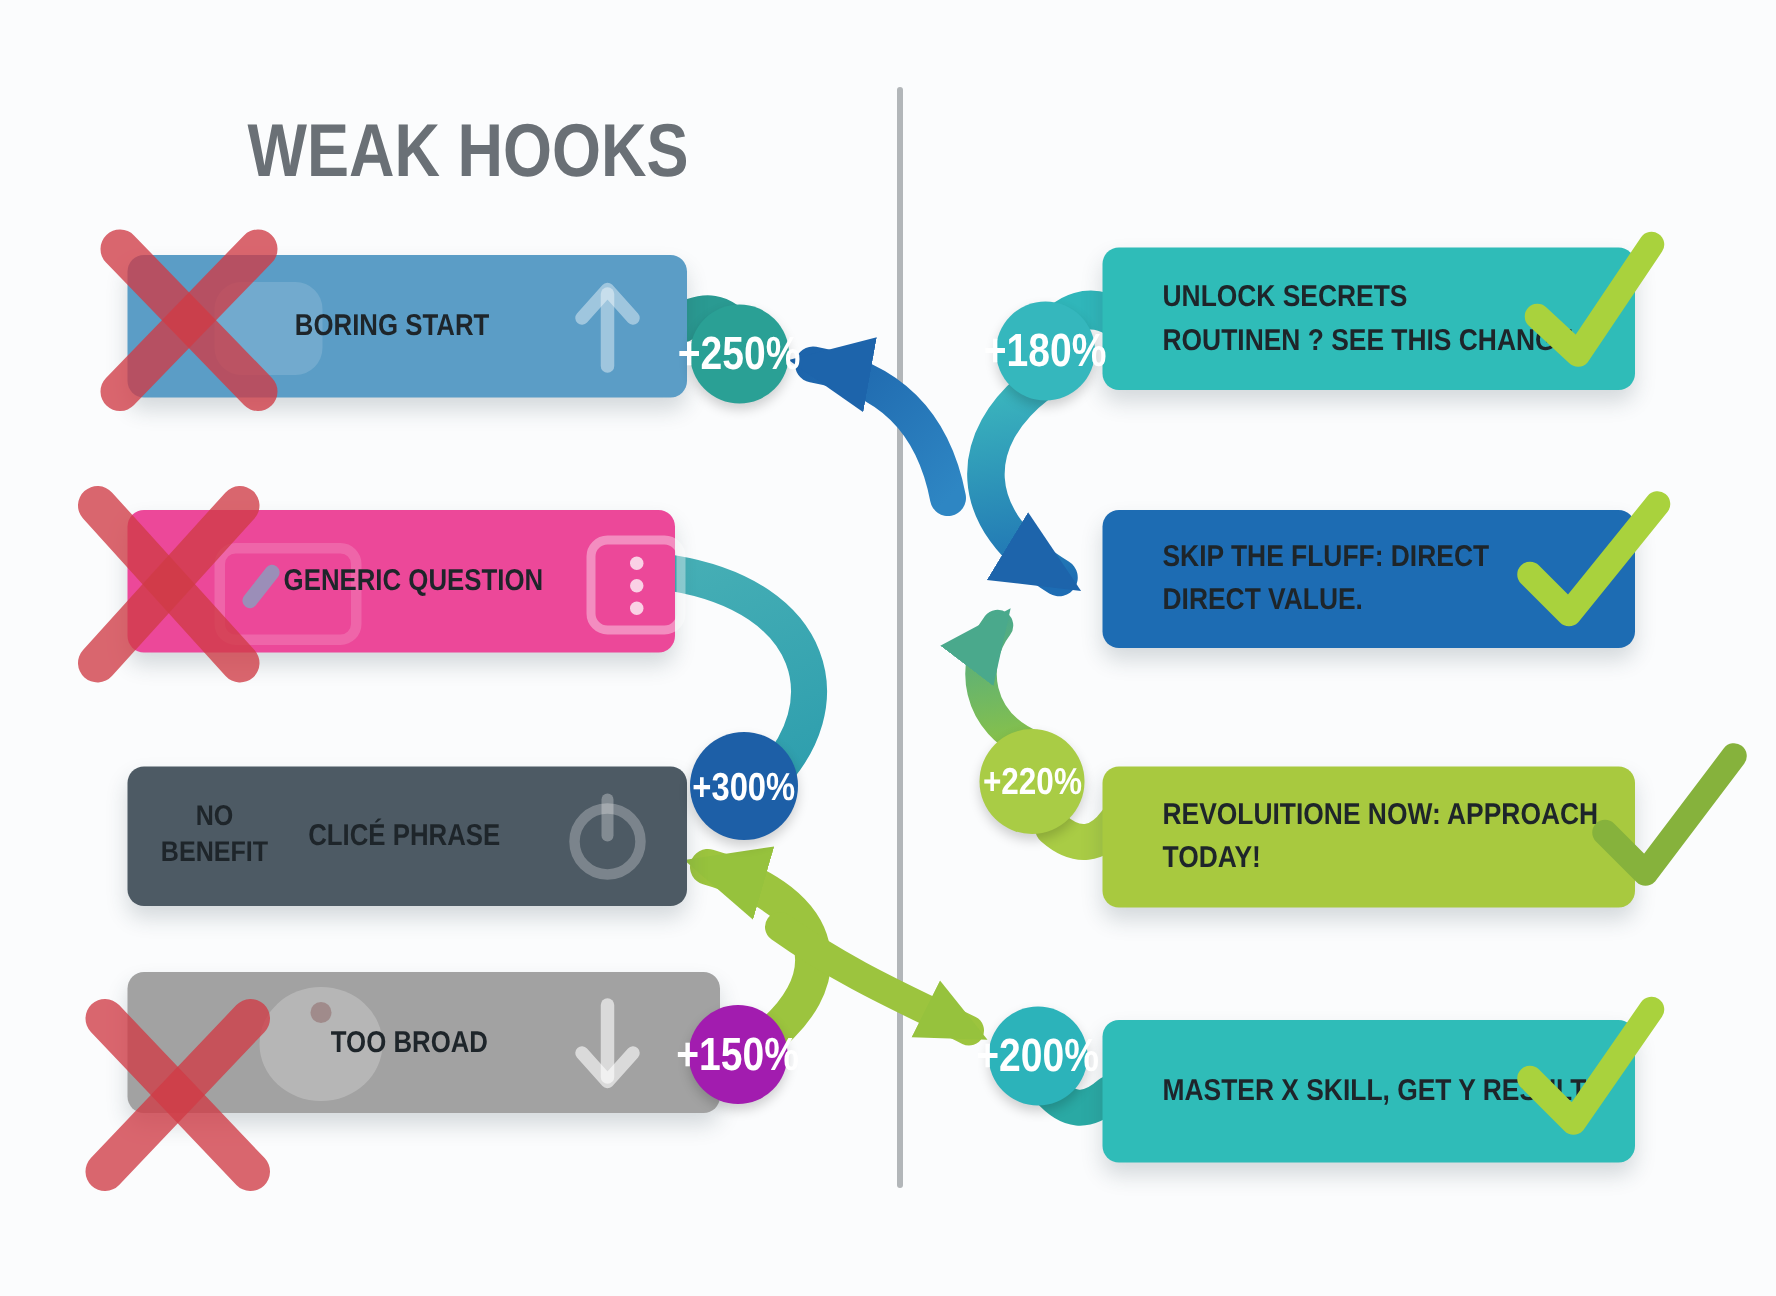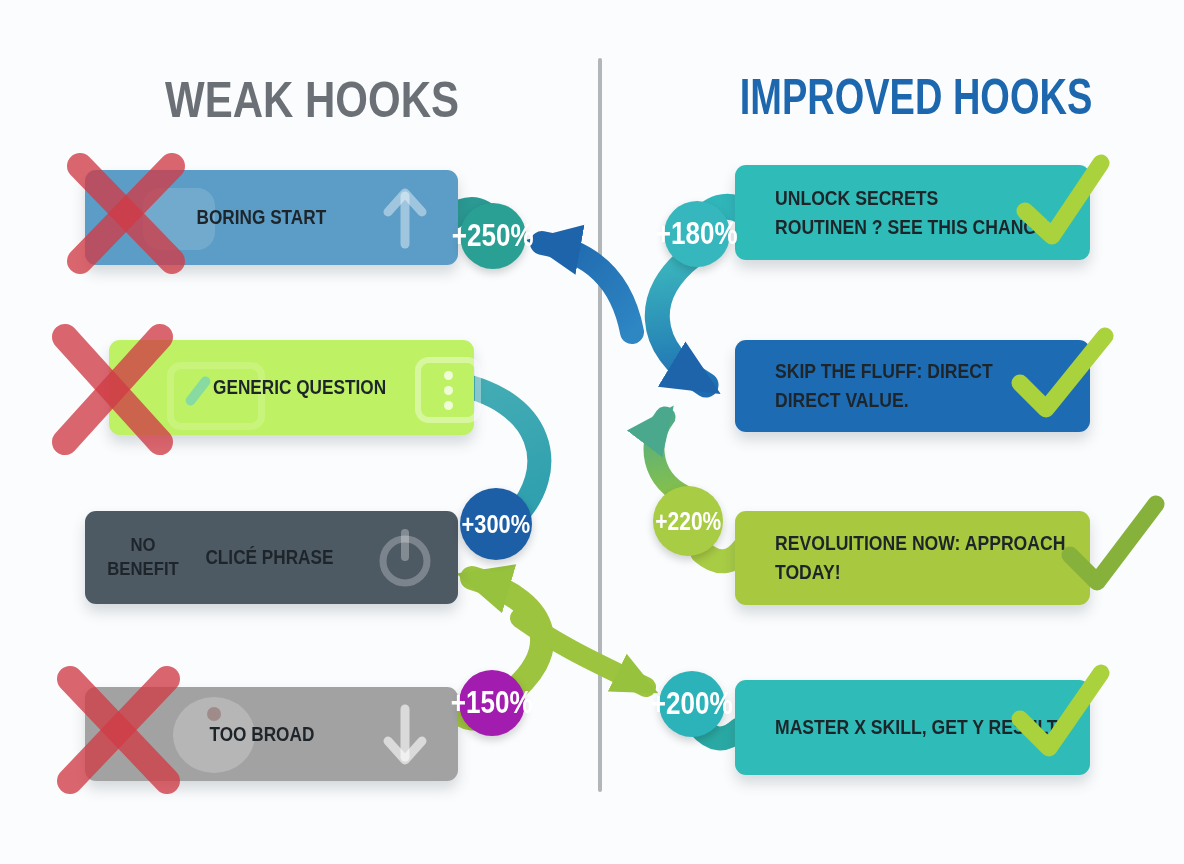--- a/index.html
+++ b/index.html
@@ -40,23 +40,20 @@
 </head>
 <body>
 
 <div class="canvas">
 
   <div class="divider"></div>
 
   <div class="title title-left">
     <span class="cond">WEAK HOOKS</span>
   </div>
-  <div class="title title-right">
-    <span class="cond">IMPROVED HOOKS</span>
-  </div>
 
   <svg id="curves" class="layer">
     <defs>
       <marker id="mh-blue" viewBox="0 0 10 10" refX="7" refY="5" markerWidth="2.3" markerHeight="2.3" orient="auto">
         <path d="M0,0.4 L10,5 L0,9.6 z" fill="#1d64ab"></path>
       </marker>
       <marker id="mh-green" viewBox="0 0 10 10" refX="7" refY="5" markerWidth="2.3" markerHeight="2.3" orient="auto">
         <path d="M0,0.4 L10,5 L0,9.6 z" fill="#96c23d"></path>
       </marker>
       <marker id="mh-greenteal" viewBox="0 0 10 10" refX="7" refY="5" markerWidth="2.3" markerHeight="2.3" orient="auto">
@@ -105,21 +102,21 @@
       <span class="cond">BORING START</span>
     </div>
     <svg class="icon" style="left:290px;top:14px;" width="60" height="66">
       <g stroke="rgba(255,255,255,0.42)" stroke-width="9" fill="none" stroke-linecap="round" stroke-linejoin="round">
         <path d="M30,60 L30,12"></path>
           <path d="M13,28 L30,9 L47,28"></path>
       </g>
     </svg>
   </div>
 
-  <div class="box" style="left: 85px; top: 340px; width: 365px; height: 95px; background: #bef264; margin-left: 24px;">
+  <div class="box" style="left: 85px; top: 340px; width: 365px; height: 95px; background: #ec4899;">
     <div class="ghost" style="left:58px;top:22px;width:84px;height:54px;border:7px solid rgba(255,255,255,0.16);border-radius:14px;"></div>
     <div class="ghost" style="left:84px;top:34px;width:10px;height:34px;background:rgba(90,200,210,0.55);border-radius:5px;transform:rotate(38deg);"></div>
     <div class="lbl" style="left:90px;right:110px;top:36px;">
       <span class="cond">GENERIC QUESTION</span>
     </div>
     <div class="icon menu-icon" style="left:306px;top:17px;">
         <i></i>
         <i></i>
         <i></i>
       </div>
@@ -131,21 +128,21 @@
     </div>
     <div class="lbl" style="left:110px;width:130px;top:35px;">
       <span class="cond">CLICÉ PHRASE</span>
     </div>
     <svg class="icon" style="left:290px;top:16px;" width="60" height="62">
       <circle cx="30" cy="34" r="22" fill="none" stroke="rgba(255,255,255,0.26)" stroke-width="7"></circle>
       <path d="M30,6 L30,30" stroke="rgba(255,255,255,0.30)" stroke-width="8" stroke-linecap="round"></path>
     </svg>
   </div>
 
-  <div class="box" style="left: 85px; top: 687px; width: 373px; height: 94px; background: rgb(162, 162, 162);">
+  <div class="box" style="left: 85px; top: 648px; width: 373px; height: 94px; background: rgb(162, 162, 162); padding-left: 22px;">
     <div class="ghost" style="left:88px;top:10px;width:82px;height:76px;background:rgba(255,255,255,0.22);border-radius:50%;"></div>
     <div class="ghost" style="left:122px;top:20px;width:14px;height:14px;background:rgba(120,60,60,0.35);border-radius:50%;"></div>
     <div class="lbl" style="left:90px;right:110px;top:36px;">
       <span class="cond">TOO BROAD</span>
     </div>
     <svg class="icon" style="left:290px;top:14px;" width="60" height="66">
       <g stroke="rgba(255,255,255,0.6)" stroke-width="9" fill="none" stroke-linecap="round" stroke-linejoin="round">
         <path d="M30,8 L30,56"></path>
           <path d="M13,40 L30,59 L47,40"></path>
       </g>

